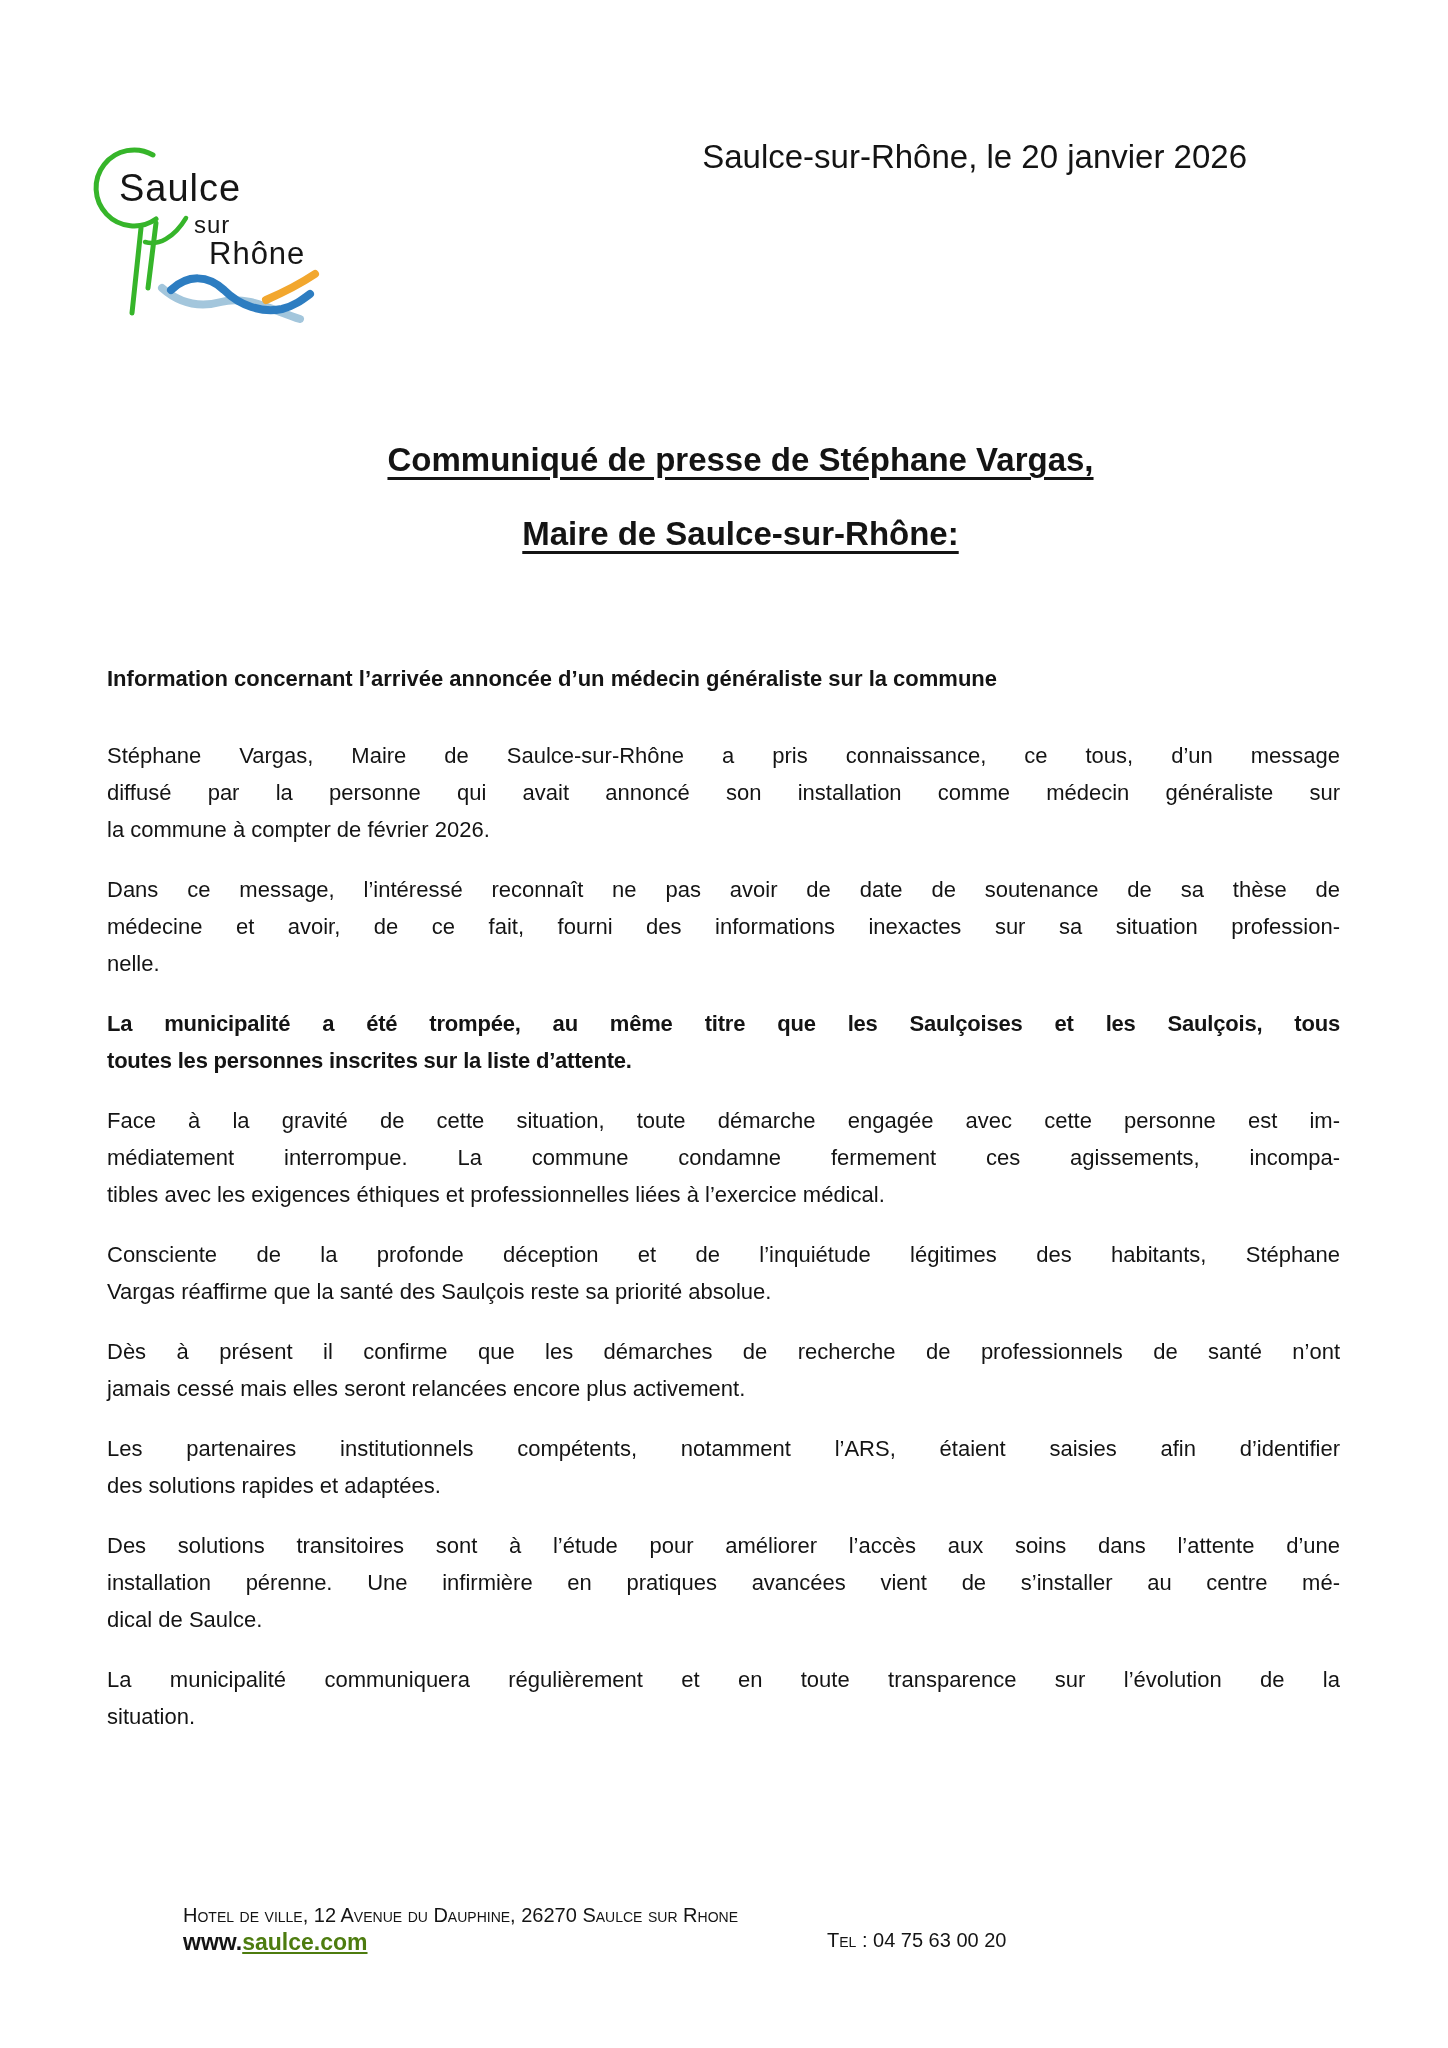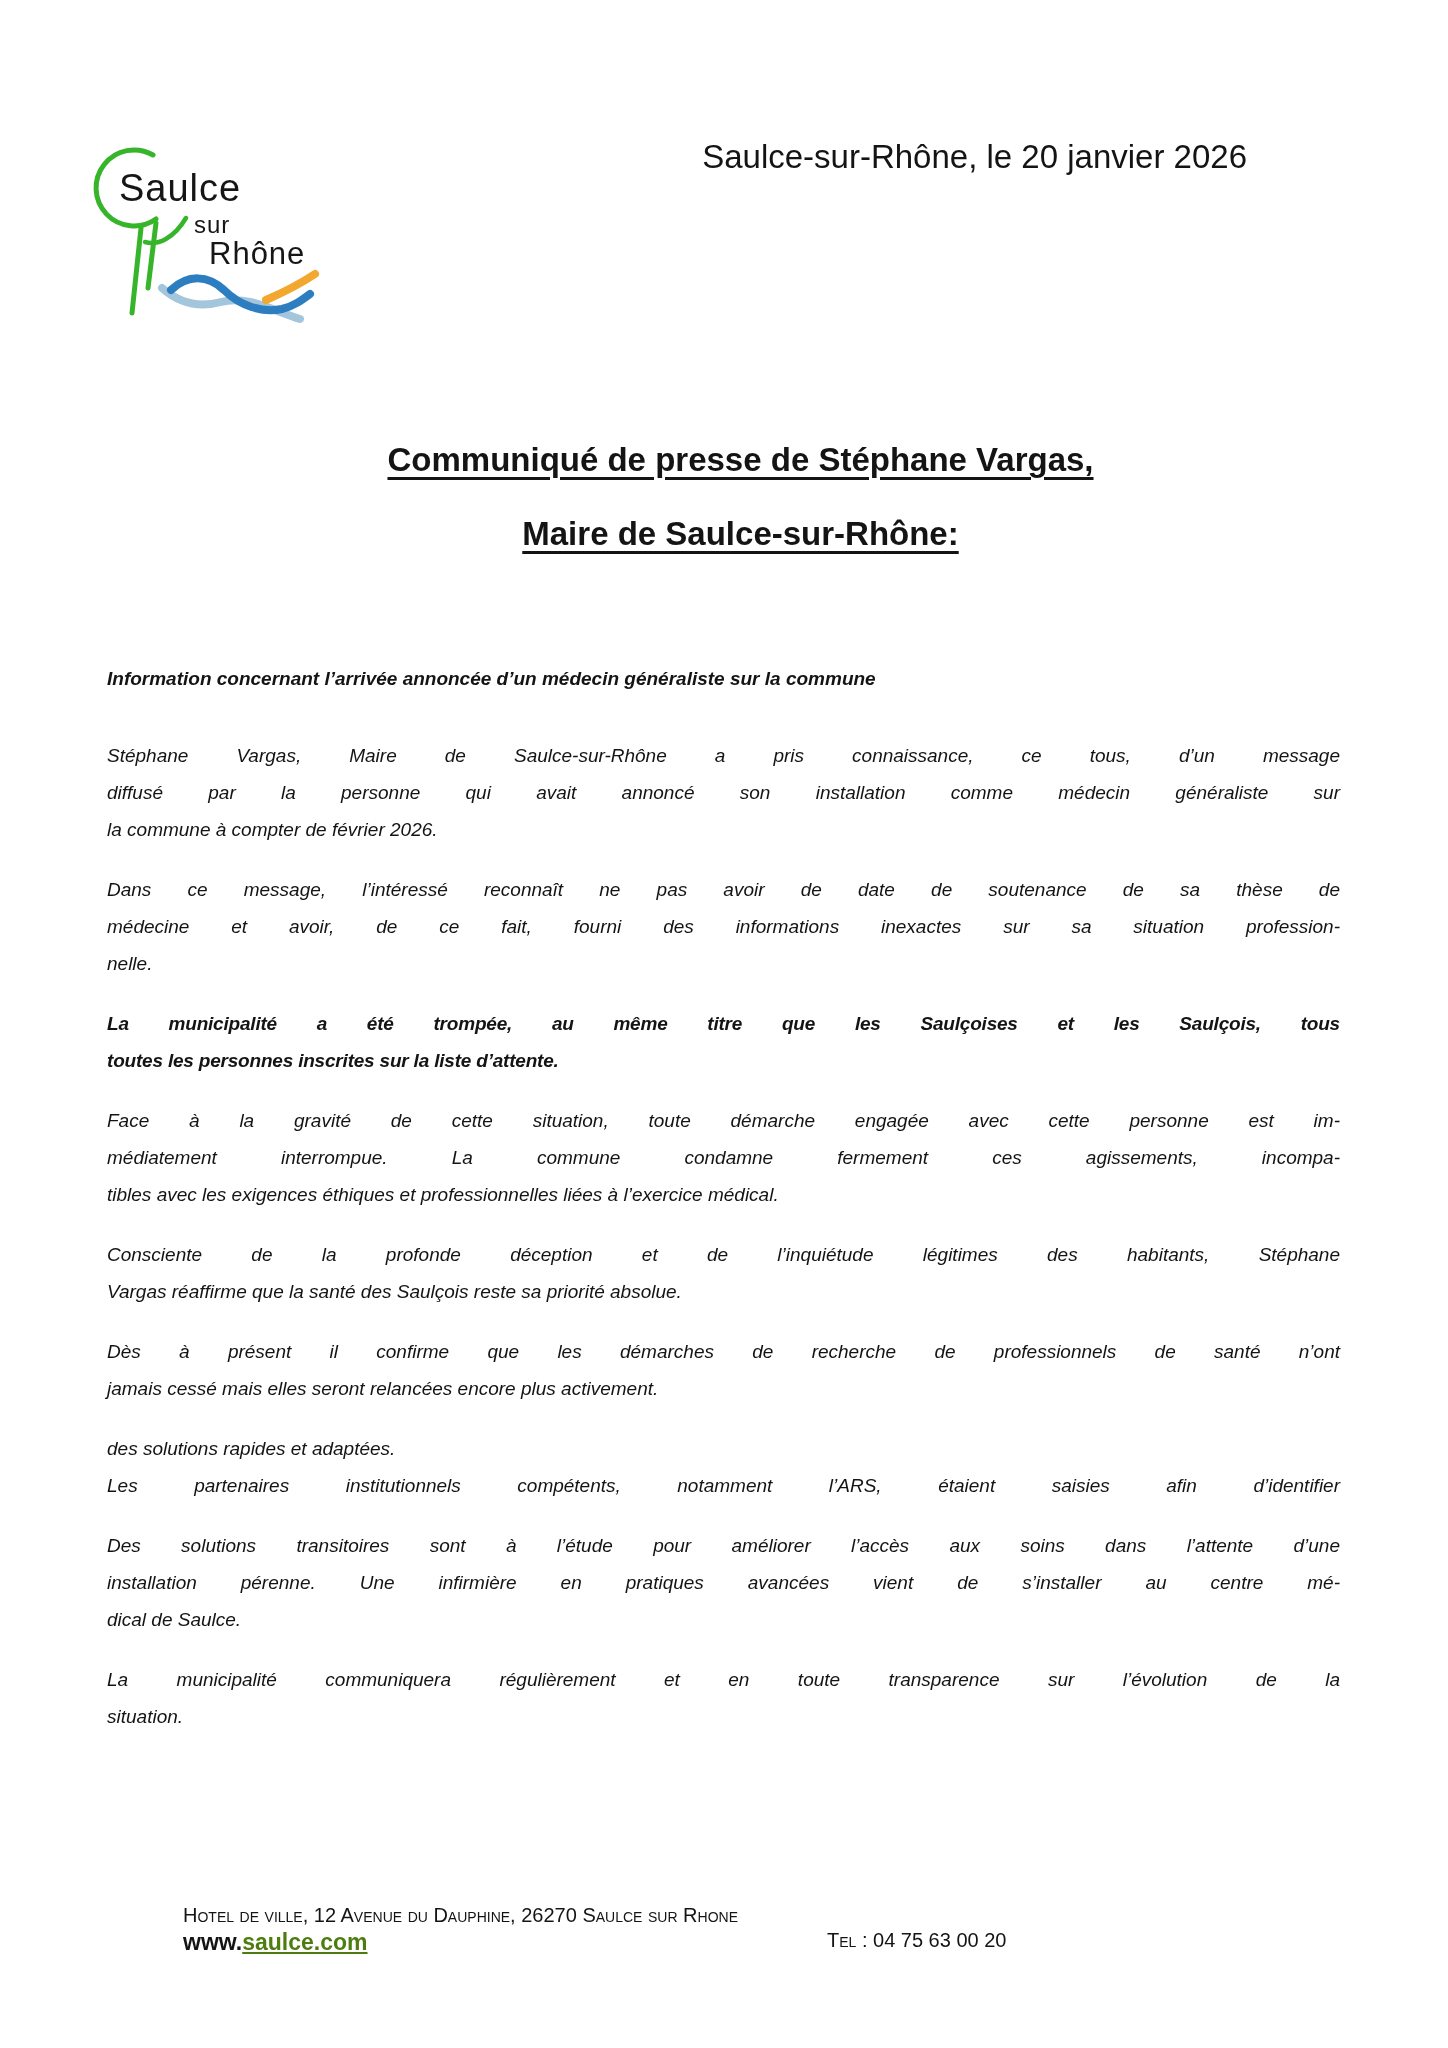--- a/index.html
+++ b/index.html
@@ -32,23 +32,22 @@
     line-height: 44px;
     text-decoration: underline;
     text-decoration-thickness: 3px;
     text-underline-offset: 6px;
     margin-bottom: 30px;
   }
   .content {
     margin-left: 107px;
     width: 1233px;
     margin-top: 104px;
-    font-size: 19px;
+    font-size: 22px;
     line-height: 37px;
-    font-style: italic;
   }
   .heading {
     font-weight: bold;
     margin-bottom: 40px;
   }
   .para { margin: 0 0 23px 0; }
   .para.bold { font-weight: bold; letter-spacing: -0.2px; }
   .line { text-align: justify; }
   .line.jl { text-align-last: justify; }
   .footer {
@@ -125,22 +124,22 @@
         </div>
         <div class="para">
           <div class="line jl">Consciente de la profonde déception et de l’inquiétude légitimes des habitants, Stéphane</div>
           <div class="line">Vargas réaffirme que la santé des Saulçois reste sa priorité absolue.</div>
         </div>
         <div class="para">
           <div class="line jl">Dès à présent il confirme que les démarches de recherche de professionnels de santé n’ont</div>
           <div class="line">jamais cessé mais elles seront relancées encore plus activement.</div>
         </div>
         <div class="para">
+          <div class="line jl">Les partenaires institutionnels compétents, notamment l’ARS, étaient saisies afin d’identifier</div>
           <div class="line">des solutions rapides et adaptées.</div>
-          <div class="line jl">Les partenaires institutionnels compétents, notamment l’ARS, étaient saisies afin d’identifier</div>
         </div>
         <div class="para">
           <div class="line jl">Des solutions transitoires sont à l’étude pour améliorer l’accès aux soins dans l’attente d’une</div>
           <div class="line jl">installation pérenne. Une infirmière en pratiques avancées vient de s’installer au centre mé-</div>
           <div class="line">dical de Saulce.</div>
         </div>
         <div class="para">
           <div class="line jl">La municipalité communiquera régulièrement et en toute transparence sur l’évolution de la</div>
           <div class="line">situation.</div>
         </div>

